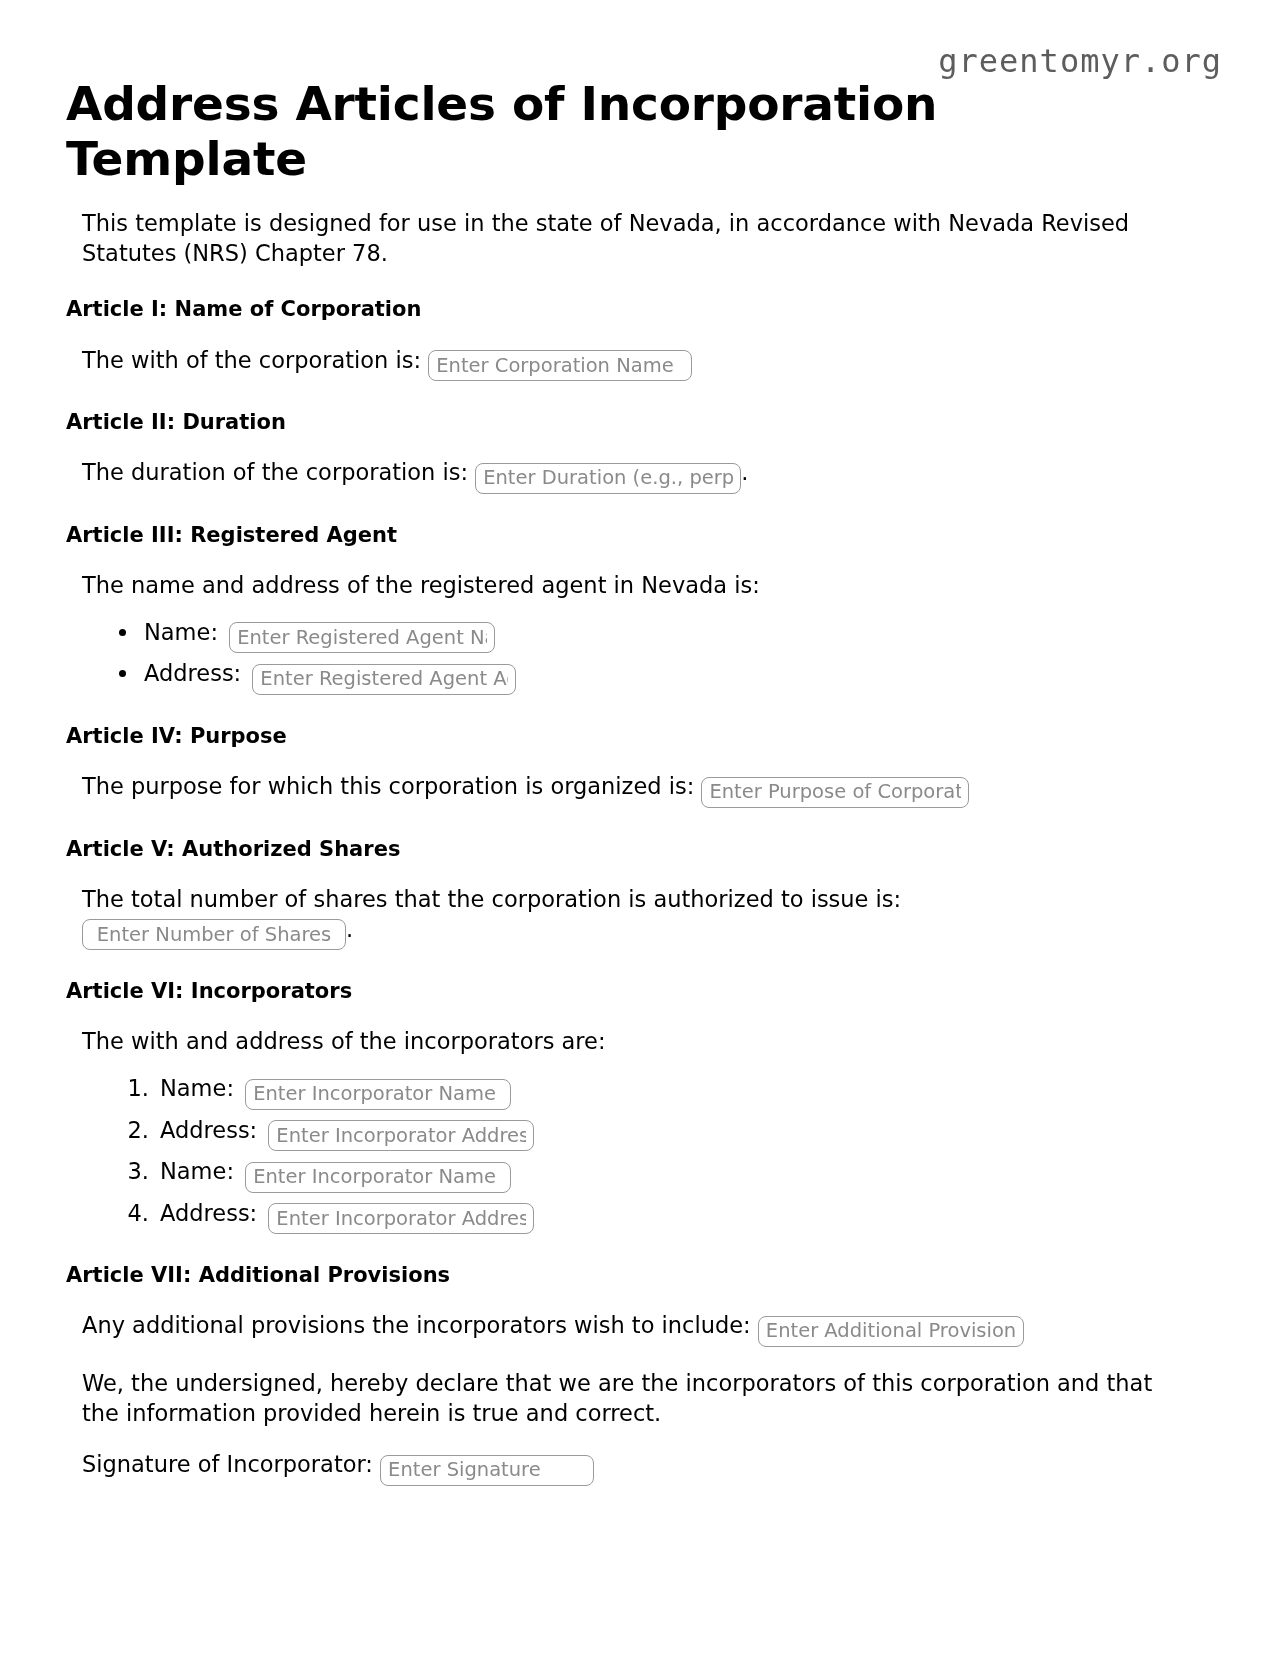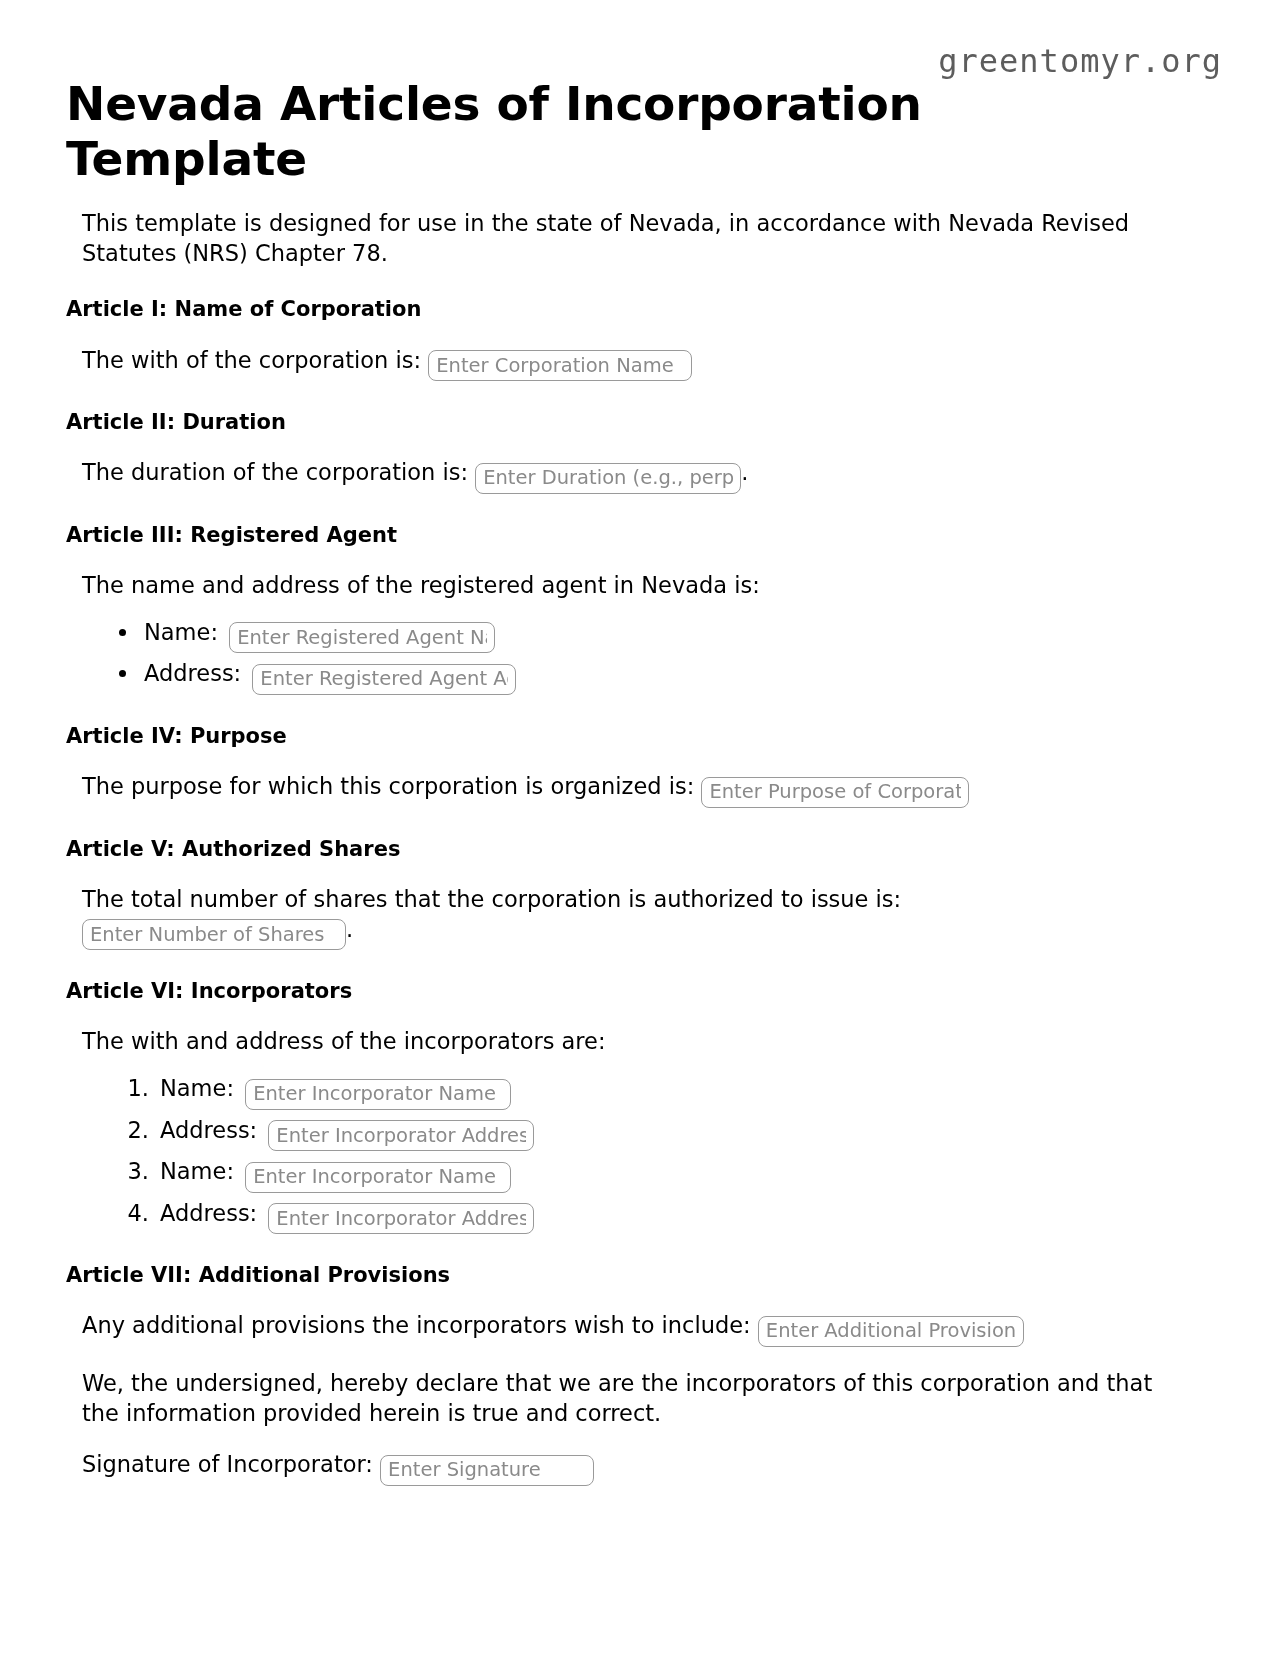--- a/index.html
+++ b/index.html
@@ -78,21 +78,21 @@
   input.field::placeholder {
     color: #8a8a8a;
     opacity: 1;
   }
 
   .w-corp-name    { width: 264px; }
   .w-duration     { width: 266px; }
   .w-agent-name   { width: 266px; }
   .w-agent-addr   { width: 264px; }
   .w-purpose      { width: 268px; }
-  .w-shares       { width: 264px; }
+  .w-shares       { width: 264px; text-align: center; }
   .w-inc-name     { width: 266px; }
   .w-inc-addr     { width: 266px; }
   .w-provisions   { width: 266px; }
   .w-signature    { width: 214px; }
 
   
   ul.doc-list, ol.doc-list {
     font-size: 22.5px;
     line-height: 1.42;
     margin: 16px 0 0 0;
@@ -110,21 +110,21 @@
 
   .sig-line { margin-top: 26px; font-size: 22.5px; }
 </style>
 </head>
 <body>
 
 <div class="page">
 
   <div class="watermark">greentomyr.org</div>
 
-  <h1 class="doc-title">Nevada Articles of Incorporation Template</h1>
+  <h1 class="doc-title">Address Articles of Incorporation Template</h1>
 
   <p class="para">This template is designed for use in the state of Nevada, in accordance with Nevada Revised Statutes (NRS) Chapter 78.</p>
 
   <h2 class="article-heading">Article I: Name of Corporation</h2>
   <p class="para">
     <span>The with of the corporation is:</span>
     <input class="field w-corp-name" type="text" placeholder="Enter Corporation Name" style="">
   </p>
 
   <h2 class="article-heading">Article II: Duration</h2>

